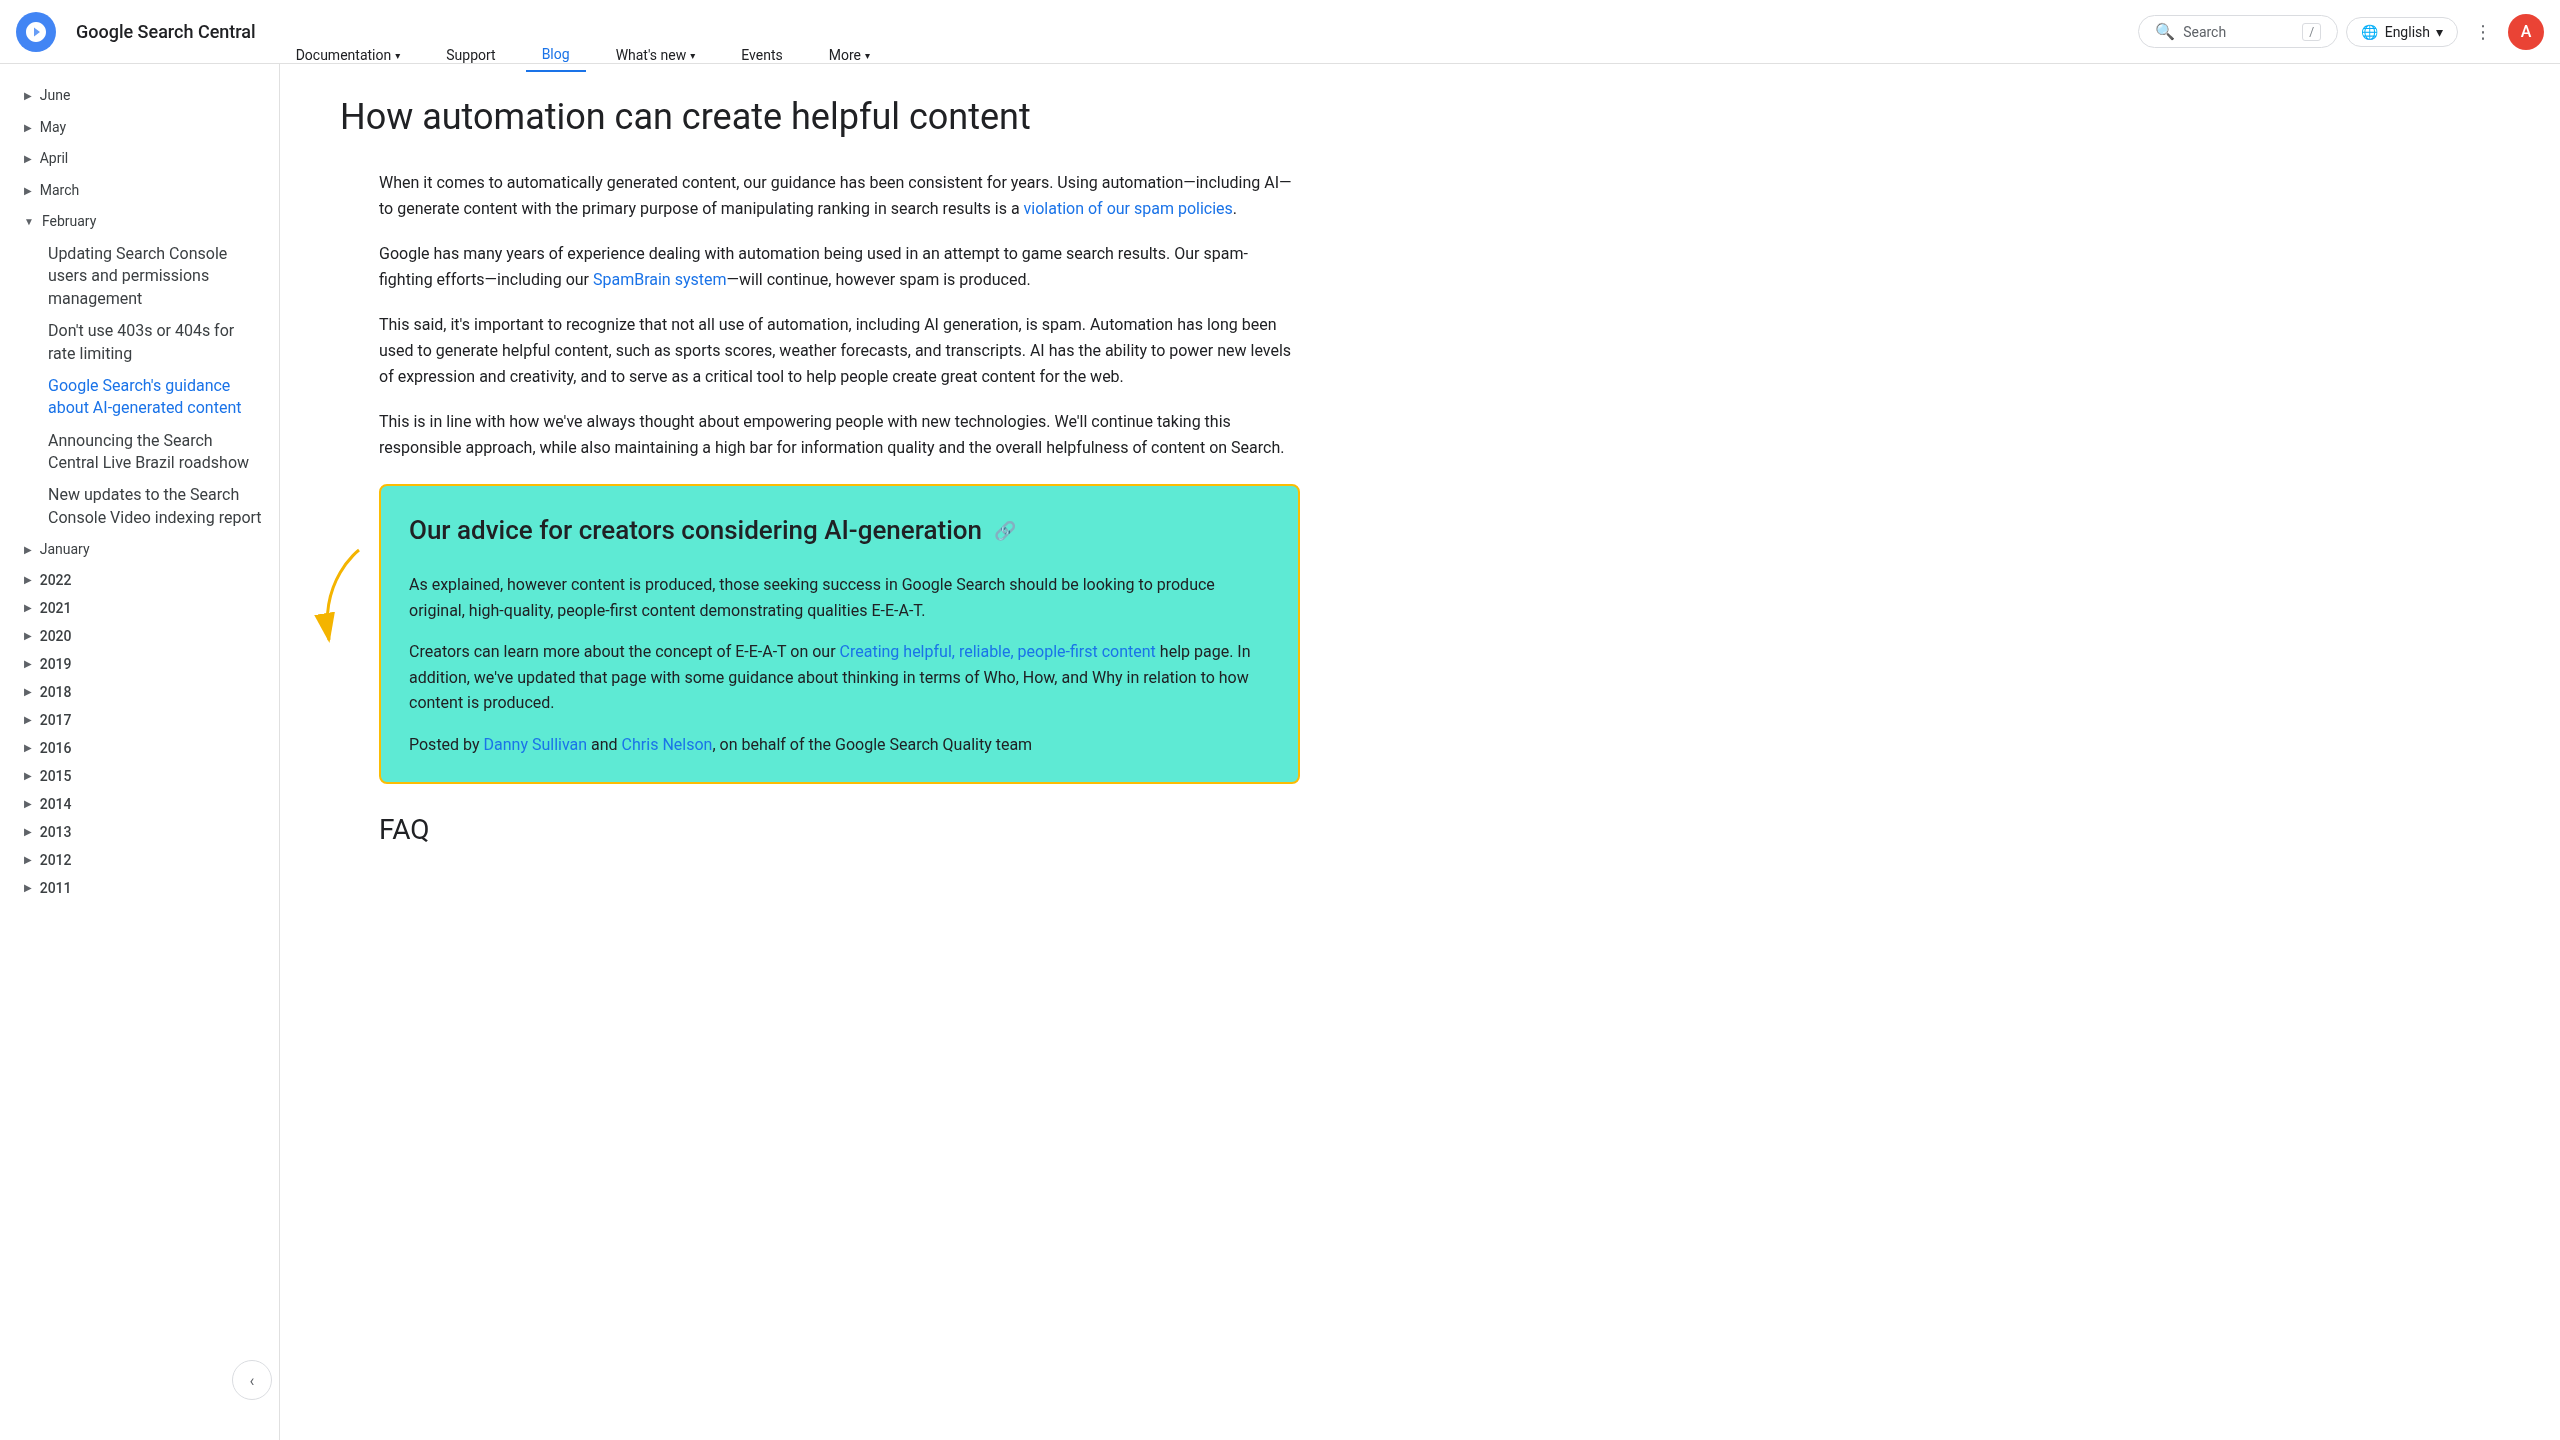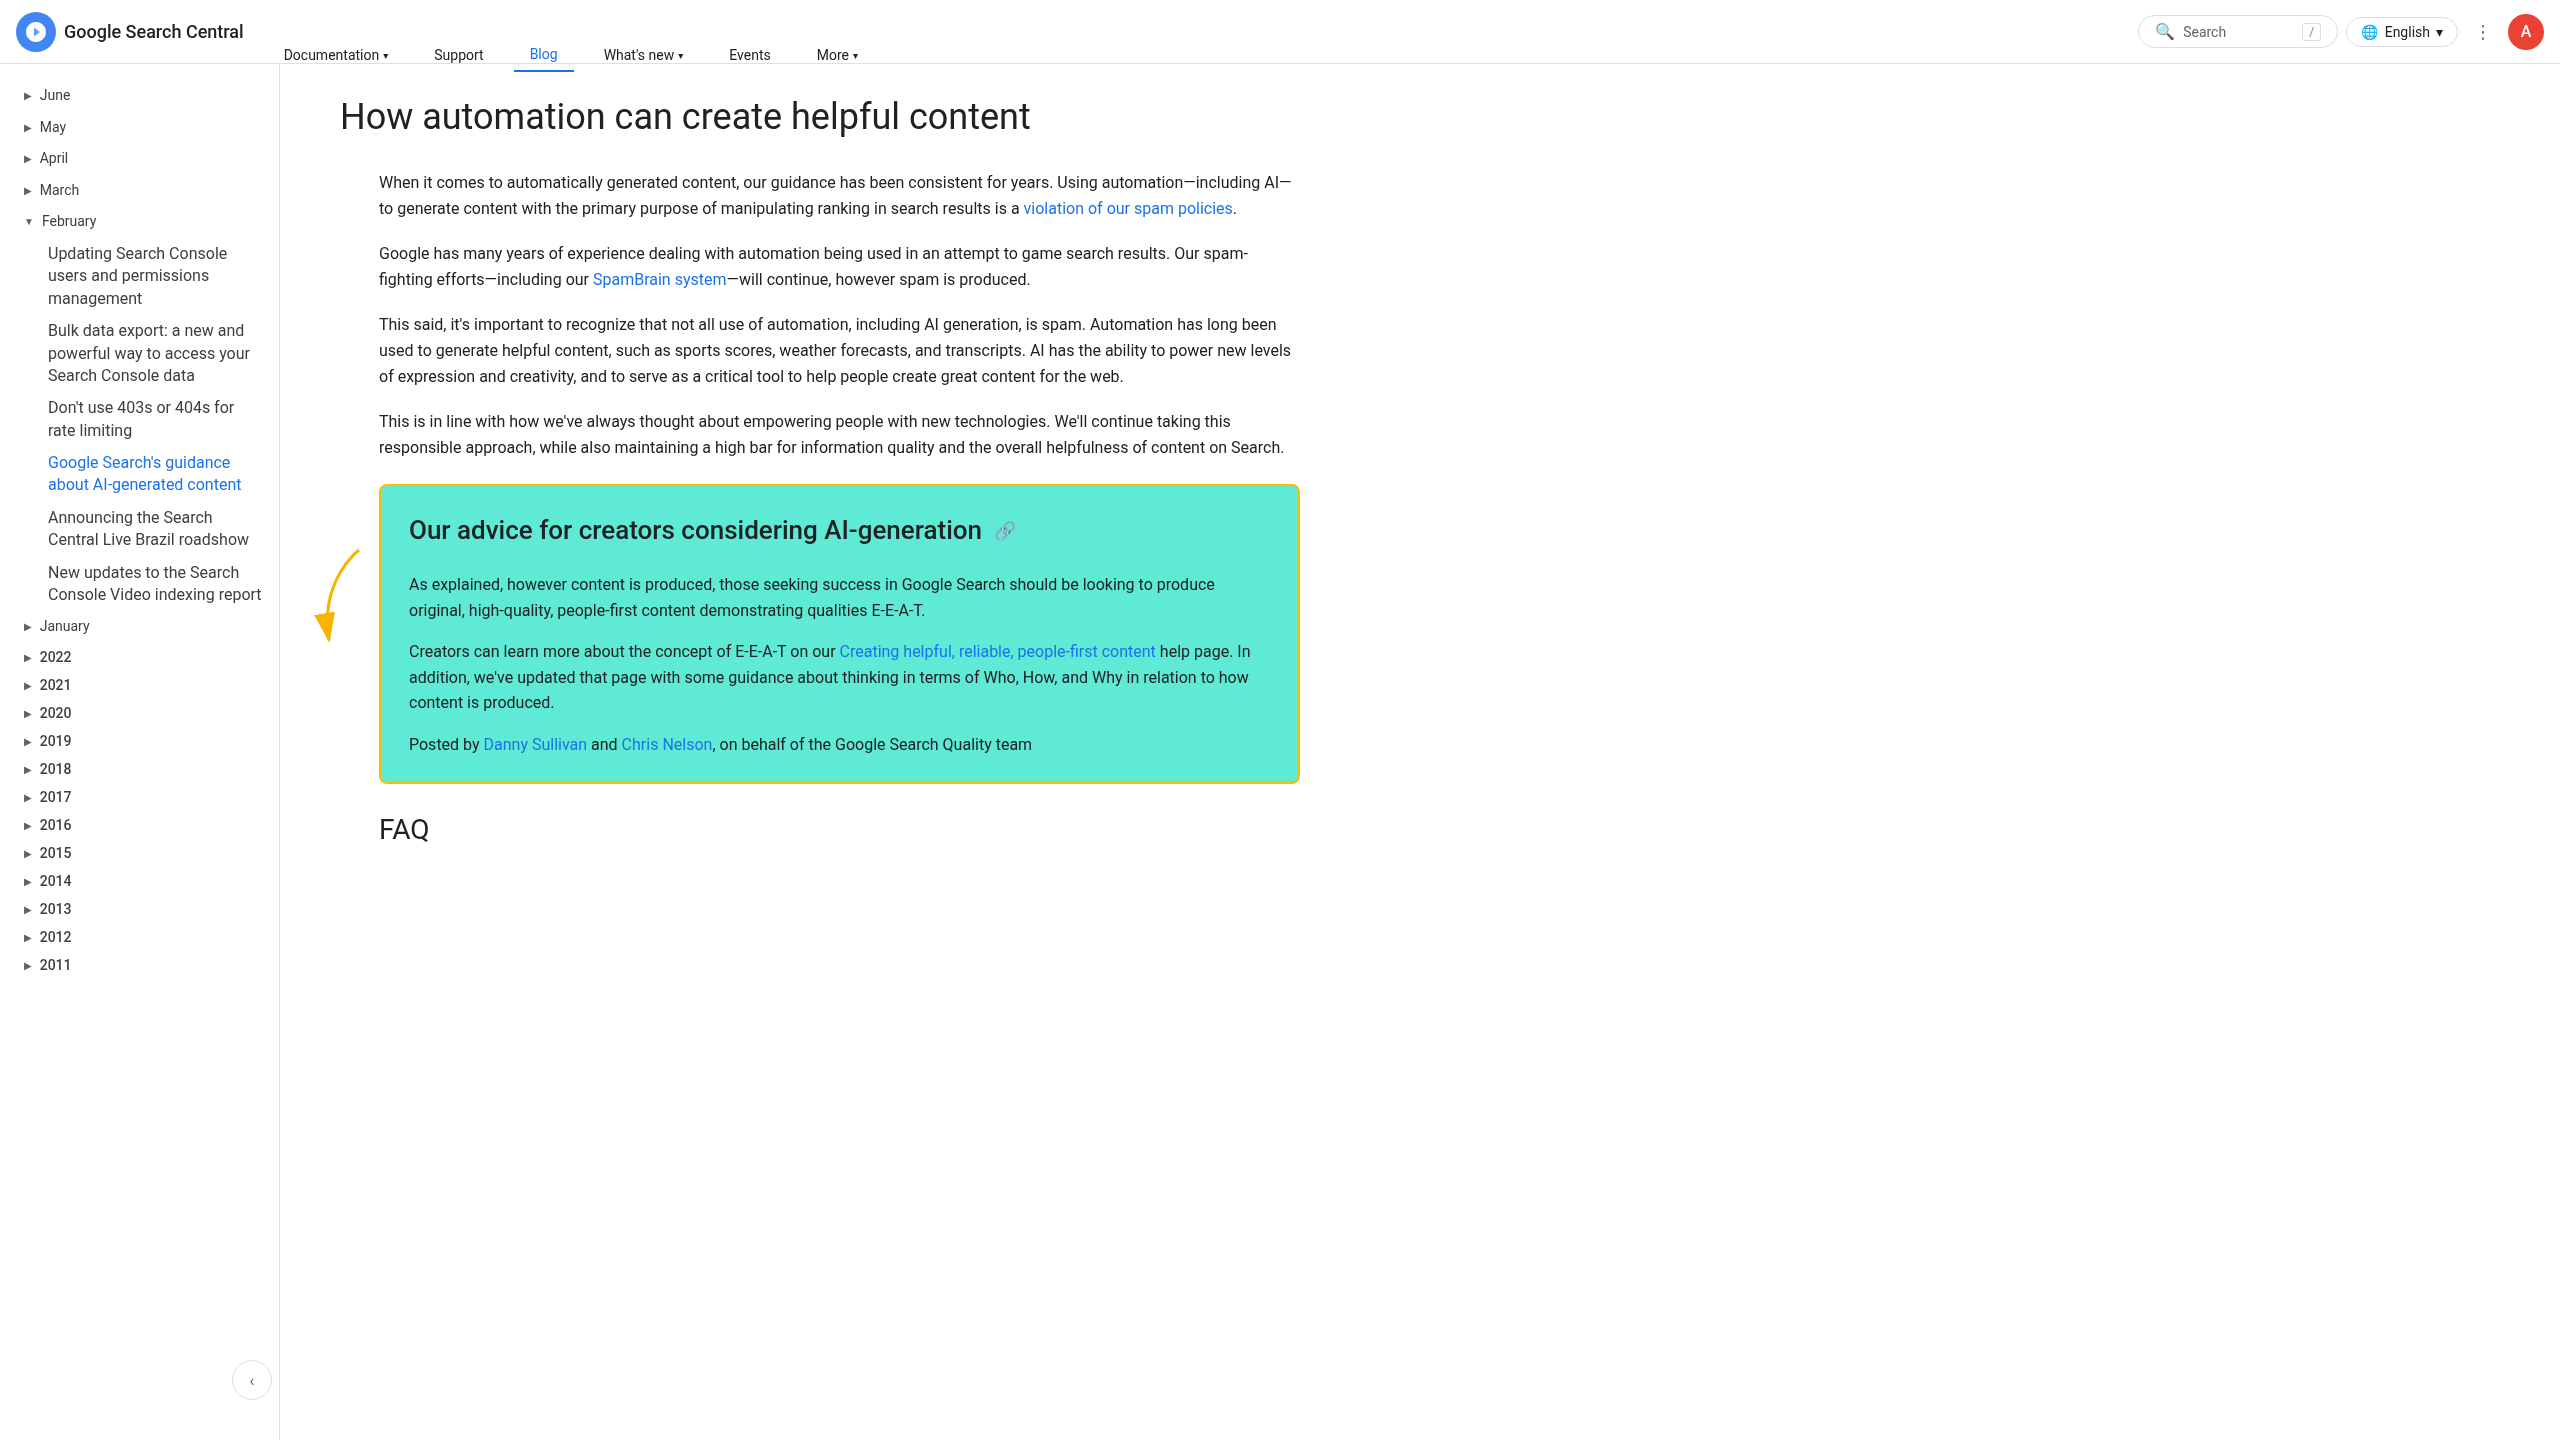--- a/index.html
+++ b/index.html
@@ -6,21 +6,21 @@
     body { font-family: 'Google Sans', Roboto, Arial, sans-serif; font-size: 14px; color: #202124; background: #fff; overflow-x: hidden; }
 
     
     .top-nav {
       position: fixed; top: 0; left: 0; right: 0; height: 64px;
       background: #fff; border-bottom: 1px solid #e0e0e0;
       display: flex; align-items: center; padding: 0 16px;
       z-index: 100; gap: 0;
     }
     .nav-logo {
-      display: flex; align-items: center; gap: 8px;
+      display: flex; align-items: center; gap: 20px;
       text-decoration: none; color: #202124; font-size: 18px; font-weight: 500;
       margin-right: 24px; white-space: nowrap;
     }
     .nav-logo-icon {
       width: 40px; height: 40px; border-radius: 50%;
       background: #4285f4; display: flex; align-items: center; justify-content: center;
       color: #fff; font-size: 18px; font-weight: bold;
     }
     .nav-links { display: flex; align-items: center; gap: 14px; flex: 1; margin-top: 47px; }
     .nav-link {
@@ -203,23 +203,20 @@
       <span>March</span>
     </div>
 
     <div class="sidebar-item">
       <span class="toggle">▼</span>
       <span>February</span>
     </div>
     <div class="sidebar-sub">
       <div class="sidebar-sub-item">
         <span>Updating Search Console users and permissions management</span>
-      </div>
-      <div class="sidebar-sub-item">
-        <span>Bulk data export: a new and powerful way to access your Search Console data</span>
       </div>
       <div class="sidebar-sub-item">
         <span>Don't use 403s or 404s for rate limiting</span>
       </div>
       <div class="sidebar-sub-item active">
         <span>Google Search's guidance about AI-generated content</span>
       </div>
       <div class="sidebar-sub-item">
         <span>Announcing the Search Central Live Brazil roadshow</span>
       </div>

